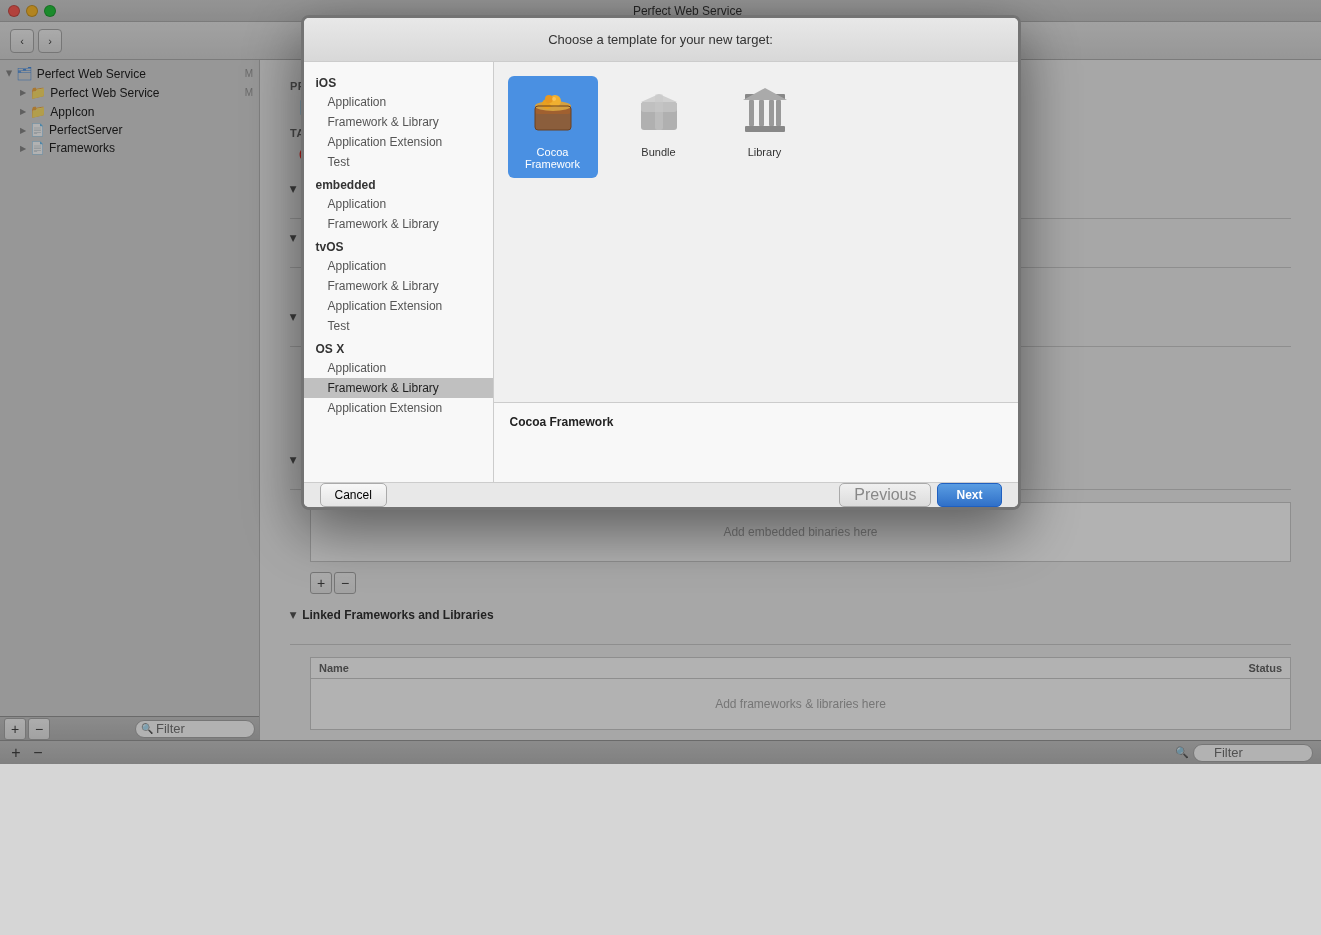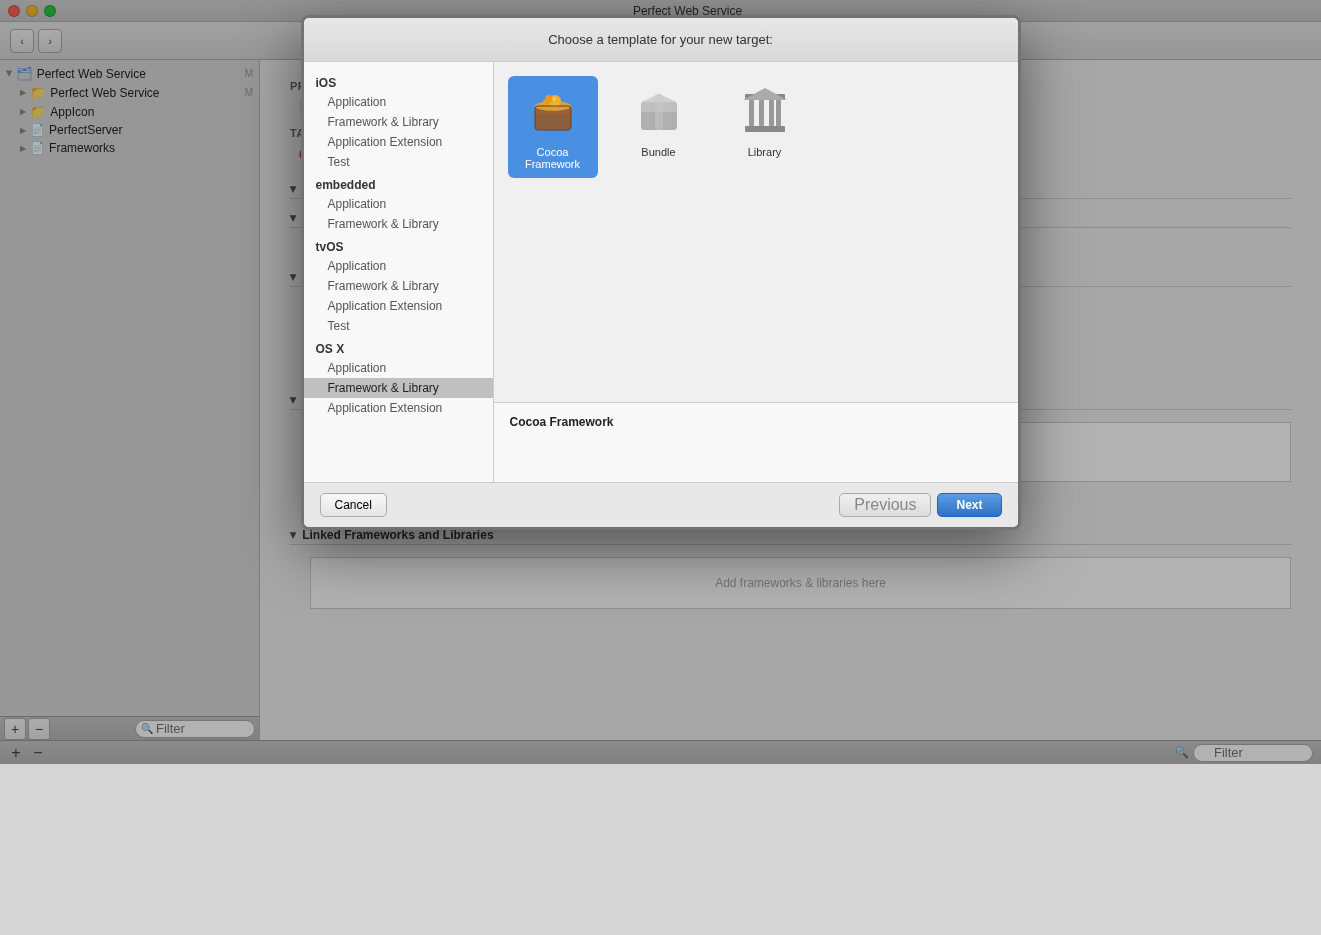--- a/index.html
+++ b/index.html
@@ -113,21 +113,21 @@
 
     .section-header {
       display: flex;
       align-items: center;
       gap: 6px;
       font-size: 12px;
       font-weight: 600;
       color: #333;
       margin-bottom: 12px;
       margin-top: 16px;
-      padding-bottom: 2px;
+      padding-bottom: 22px;
       border-bottom: 1px solid #ccc;
     }
     .section-header .triangle { color: #555; }
 
     .form-row {
       display: flex;
       align-items: center;
       margin-bottom: 8px;
       padding-left: 20px;
     }
@@ -290,21 +290,21 @@
       font-weight: 700;
       color: #222;
       margin-bottom: 4px;
     }
     .dialog-desc-text {
       font-size: 12px;
       color: #555;
     }
     .dialog-footer {
       border-top: 1px solid #ccc;
-      padding: 10px 16px;
+      padding: 0 16px;
       display: flex;
       justify-content: space-between;
       align-items: center;
       background: #e8e8e8;
     }
     .btn-cancel {
       height: 24px;
       border: 1px solid #aaa;
       border-radius: 5px;
       padding: 0 14px;
@@ -536,20 +536,24 @@
         <button class="pm-btn">+</button>
         <button class="pm-btn">−</button>
       </div>
 
       <div class="section-header" style="margin-top:8px;">
         <span class="triangle open">▶</span>
         <span>Linked Frameworks and Libraries</span>
       </div>
 
       <div style="border: 1px solid #ccc; background:white; margin-left:20px;">
+        <div class="table-header-row">
+          <span style="flex:1;">Name</span>
+          <span>Status</span>
+        </div>
         <div style="min-height:50px; display:flex; align-items:center; justify-content:center;">
           <span style="color:#aaa; font-size:12px;">Add frameworks &amp; libraries here</span>
         </div>
       </div>
 
     </div>
   </div>
 
   <div class="bottombar">
     <button class="bottombar-btn" style="font-size:16px; font-weight:300;">+</button>

